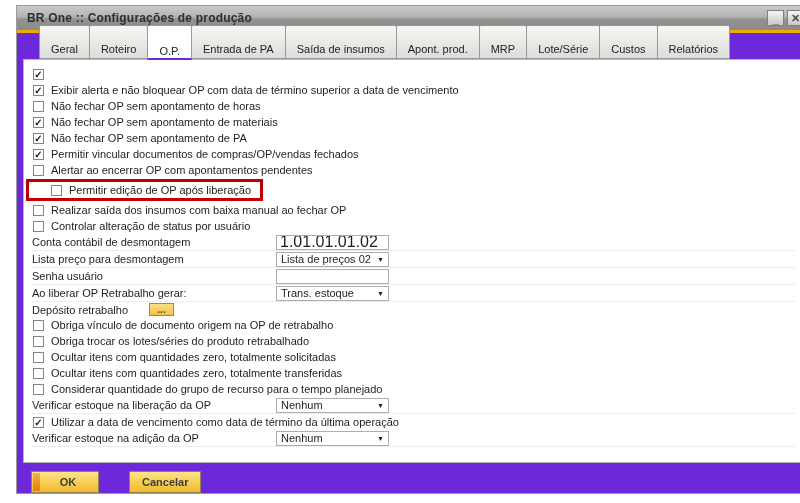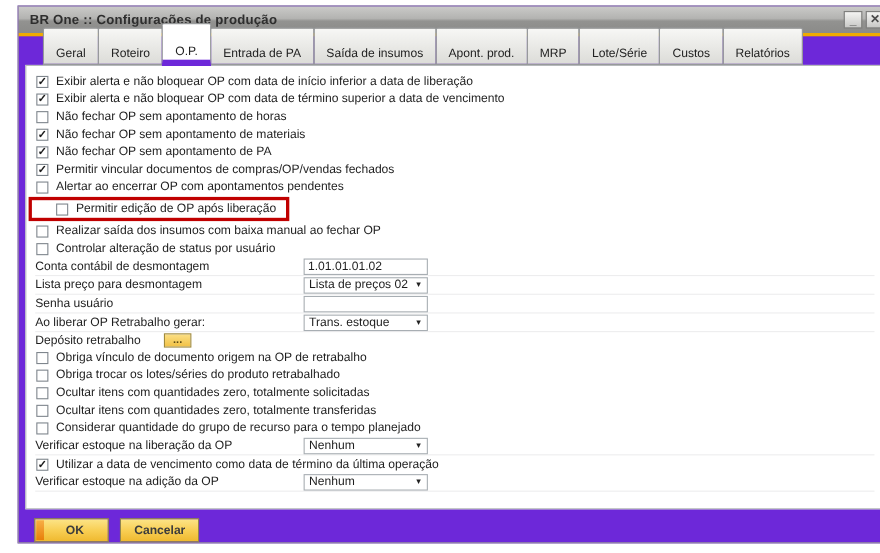--- a/index.html
+++ b/index.html
@@ -50,21 +50,21 @@
     font-size: 11px; color: #222;
     text-align: center; white-space: nowrap;
     background: linear-gradient(180deg, #f7f7f5, #dcdcd8);
     border: 1px solid #97999b;
     border-radius: 2px 2px 0 0;
     cursor: default;
   }
   .tab.active {
     height: 19px; line-height: 18px;
     background: #ffffff;
-    border-bottom: 6px solid #6d28d9;
+    border-bottom: 2px solid #6d28d9;
     margin-bottom: -1px;
     position: relative; z-index: 4;
   }
   
   .panel {
     position: relative; z-index: 1;
     margin: 0 6px;
     height: 404px;
     background: #ffffff;
     border: 1px solid #b6b9bb;
@@ -88,21 +88,21 @@
     margin: 1px 0 1px -6px;
     padding: 0 9px 0 21px;
   }
   .frow { display: flex; align-items: center; height: 17px; }
   .frow.lined { border-bottom: 1px solid #ededee; }
   .flabel { width: 244px; font-size: 11px; color: #1e1e1e; white-space: nowrap; }
   .tinput {
     width: 113px; height: 15px;
     border: 1px solid #a8aeb3;
     font-family: "Liberation Sans", sans-serif;
-    font-size: 11px; color: #1e1e1e;
+    font-size: 16px; color: #1e1e1e;
     padding: 0 3px; background: #fff;
   }
   .dropdown {
     width: 113px; height: 15px;
     border: 1px solid #a8aeb3;
     background: #fff;
     display: flex; align-items: center; justify-content: space-between;
     padding: 0 4px;
     font-size: 11px; color: #1e1e1e;
     cursor: default;
@@ -125,21 +125,21 @@
     border: 1px solid #8f8452;
     font-family: "Liberation Sans", sans-serif;
     font-size: 11px; font-weight: bold; color: #3c3c3c;
     cursor: default;
   }
   .btn-ok { min-width: 68px; position: relative; padding-left: 16px; padding-right: 10px; }
   .btn-ok::before {
     content: ""; position: absolute; left: 1px; top: 1px; bottom: 1px; width: 7px;
     background: linear-gradient(180deg, #f7ae45, #e87f09);
   }
-  .btn-cancel { min-width: 66px; padding: 0 12px; }
+  .btn-cancel { min-width: 66px; padding: 0 12px; margin-left: 20px; }
 </style>
 </head>
 <body>
 
 <div class="dialog">
 
   <div class="titlebar">
     <span class="title">BR One :: Configurações de produção</span>
     <span class="winbtn min">
         <span>_</span>
@@ -160,21 +160,20 @@
     <div class="tab">MRP</div>
     <div class="tab">Lote/Série</div>
     <div class="tab">Custos</div>
     <div class="tab">Relatórios</div>
   </div>
 
   <div class="panel">
 
     <div class="crow">
       <span class="cb">✓</span>
-      <span class="clbl">Exibir alerta e não bloquear OP com data de início inferior a data de liberação</span>
     </div>
     <div class="crow">
       <span class="cb">✓</span>
       <span class="clbl">Exibir alerta e não bloquear OP com data de término superior a data de vencimento</span>
     </div>
     <div class="crow">
       <span class="cb"></span>
       <span class="clbl">Não fechar OP sem apontamento de horas</span>
     </div>
     <div class="crow">

